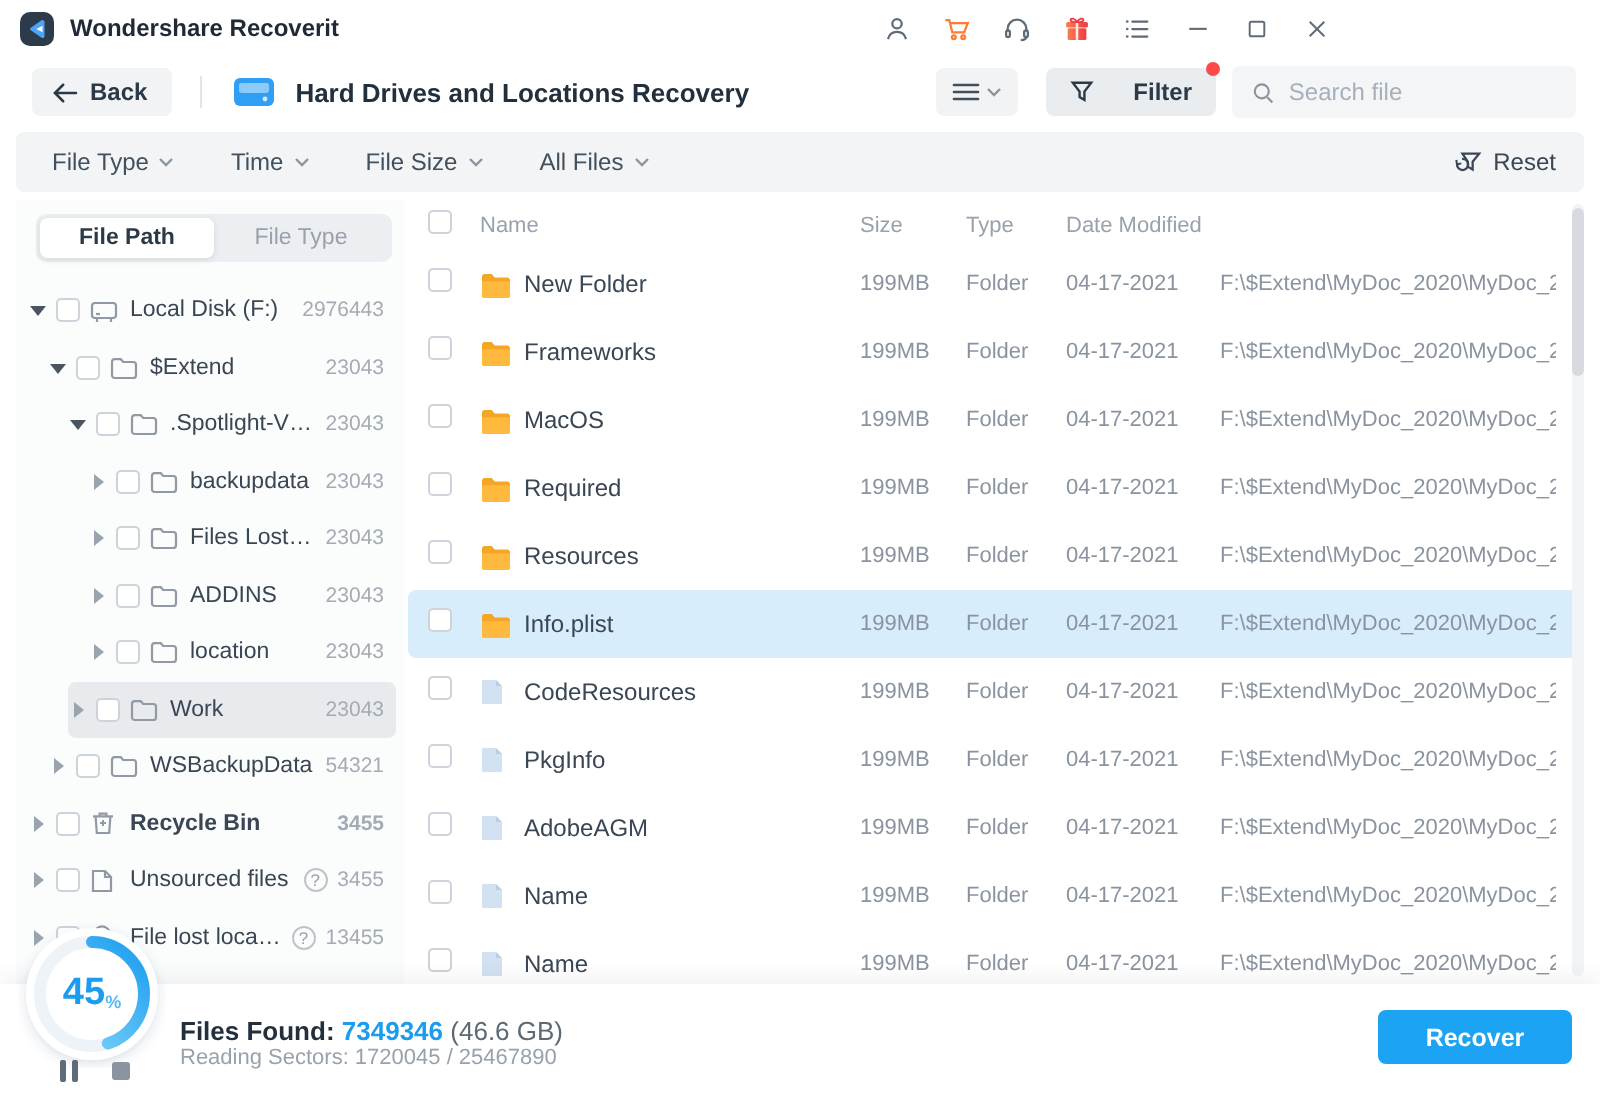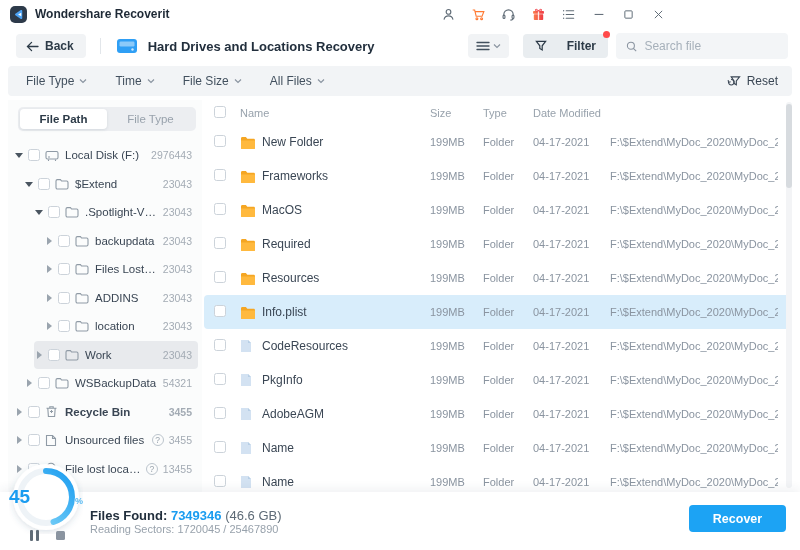--- a/index.html
+++ b/index.html
@@ -59,21 +59,21 @@
   .cell-meta { font-size:11px; color:#8a94a0; white-space:nowrap; }
   .cell-path { font-size:11px; color:#8a94a0; white-space:nowrap; overflow:hidden; }
   .row-ico { display:flex; align-items:center; }
   .vscroll { position:absolute; right:0px; top:2px; width:6px; height:386px; background:#f3f4f6; border-radius:3px; }
   .vthumb { position:absolute; left:0; top:2px; width:6px; height:84px; background:#d7dbdf; border-radius:3px; cursor:pointer; }
 
   
   .footer { position:absolute; left:0; top:492px; width:800px; height:58px; background:#fff; box-shadow:0 -3px 10px rgba(40,60,90,.07); }
   .progress-wrap { position:absolute; left:9px; top:-32px; width:74px; height:74px; }
   .progress-wrap svg { position:absolute; left:0; top:0; }
-  .progress-text { position:absolute; left:0; top:0; width:74px; height:74px; display:flex; align-items:center; justify-content:space-between; }
+  .progress-text { position:absolute; left:0; top:0; width:74px; height:74px; display:flex; align-items:center; justify-content:center; }
   .pct-num { font-size:19px; font-weight:bold; color:#1a9cf0; }
   .pct-sign { font-size:9px; font-weight:bold; color:#55b9f3; margin-top:7px; }
   .media-btns { position:absolute; left:30px; top:38px; display:flex; gap:17px; align-items:center; }
   .pause-btn { display:flex; gap:3px; cursor:pointer; }
   .pause-btn i { width:3px; height:11px; background:#5f6b76; border-radius:1px; }
   .stop-btn { width:9px; height:9px; background:#8a94a0; border-radius:1.5px; cursor:pointer; }
   .found-line { position:absolute; left:90px; top:16px; font-size:13px; color:#222f3d; }
   .found-label { font-weight:bold; }
   .found-count { font-weight:bold; color:#1a9cf0; }
   .found-size { color:#5d6a76; }

